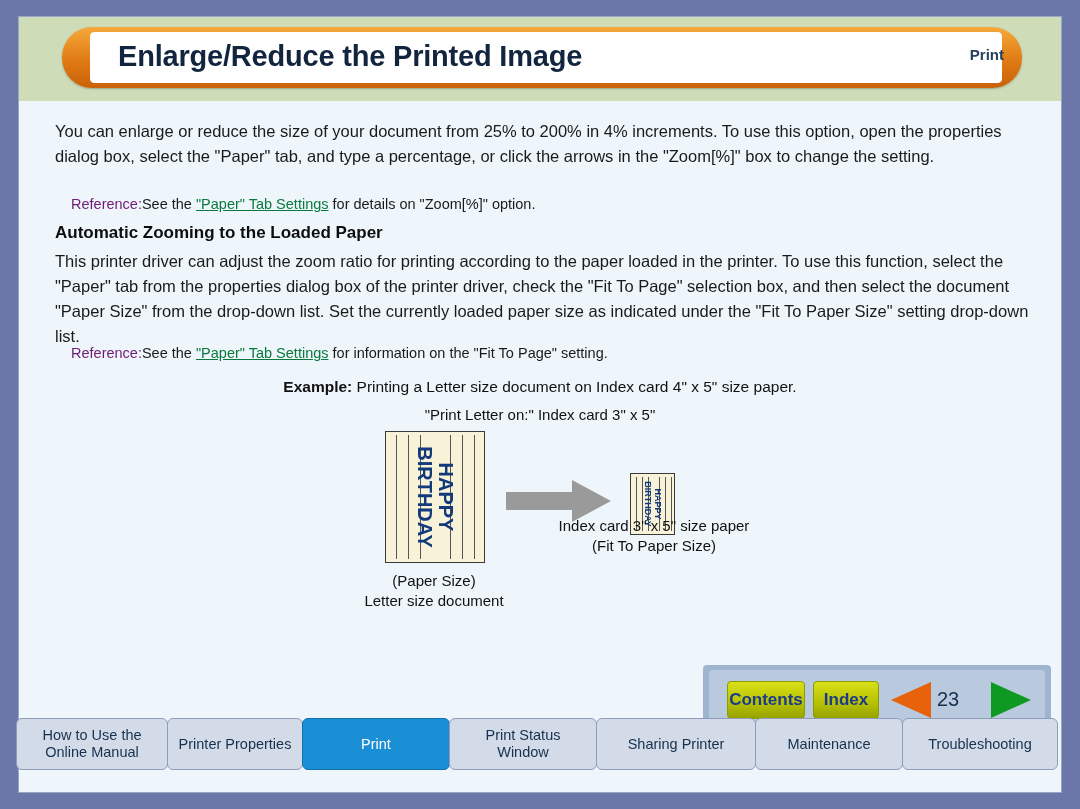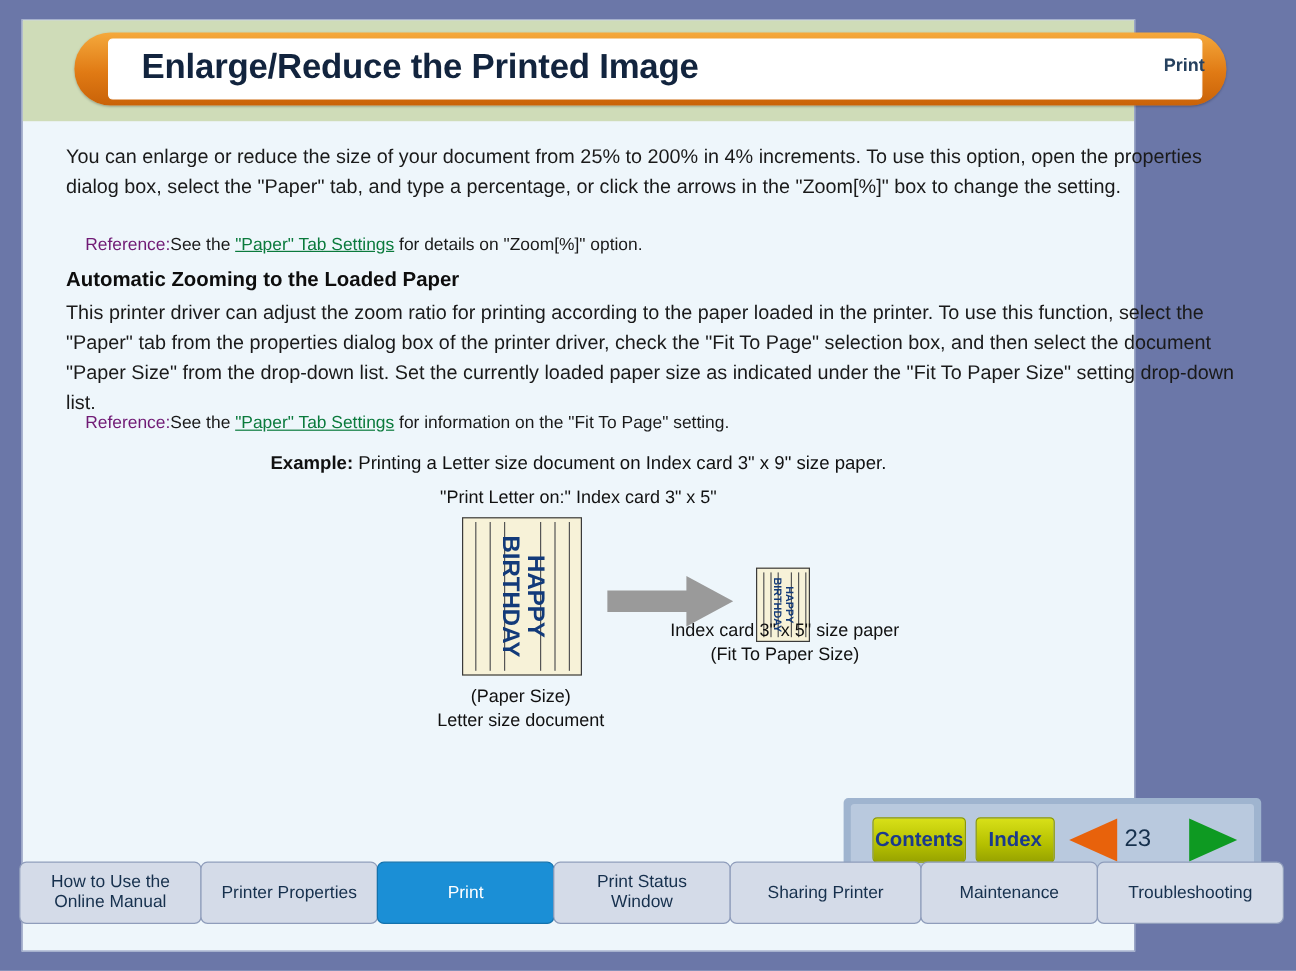--- a/index.html
+++ b/index.html
@@ -10,21 +10,21 @@
     width: 1080px;
     height: 809px;
     background: #6b77a8;
     font-family: "Liberation Sans", sans-serif;
     overflow: hidden;
   }
   .page {
     position: absolute;
     left: 18px;
     top: 16px;
-    width: 928px;
+    width: 1044px;
     height: 777px;
     background: #eef6fb;
     border: 1px solid #9aa6c6;
     box-sizing: border-box;
   }
   
   .header-band {
     position: absolute;
     left: 0;
     top: 0;
@@ -298,21 +298,21 @@
     color: #16304d;
     line-height: 17px;
     box-sizing: border-box;
   }
   .tab.active {
     background: #1b8fd6;
     color: #ffffff;
     border-color: #1372ad;
   }
   .tab-w1 { width: 152px; }
-  .tab-w2 { width: 148px; }
+  .tab-w2 { width: 136px; }
   .tab-w3 { width: 148px; }
   .tab-w4 { width: 148px; }
   .tab-w5 { width: 160px; }
   .tab-w6 { width: 148px; }
   .tab-w7 { width: 156px; }
 </style>
 </head>
 <body>
 
 <div class="page">
@@ -336,21 +336,21 @@
 
     <div class="sub-head">Automatic Zooming to the Loaded Paper</div>
 
     <div class="para p2">This printer driver can adjust the zoom ratio for printing according to the paper loaded in the printer. To use this function, select the "Paper" tab from the properties dialog box of the printer driver, check the "Fit To Page" selection box, and then select the document "Paper Size" from the drop-down list. Set the currently loaded paper size as indicated under the "Fit To Paper Size" setting drop-down list.</div>
 
     <div class="ref-line ref2">
       <span class="ref-label">Reference:</span><span>See the </span><a class="ref-link" href="#">"Paper" Tab Settings</a><span> for information on the "Fit To Page" setting.</span>
     </div>
 
     <div class="example-line">
-      <b>Example:</b><span> Printing a Letter size document on Index card 3" x 9" size paper.</span>
+      <b>Example:</b><span> Printing a Letter size document on Index card 4" x 5" size paper.</span>
     </div>
 
     <div class="print-on-line">"Print Letter on:" Index card 3" x 5"</div>
 
     <div class="illus">
 
       <div class="doc-big">
         <div class="vline" style="left:10px;"></div>
         <div class="vline" style="left:22px;"></div>
         <div class="vline" style="left:34px;"></div>

